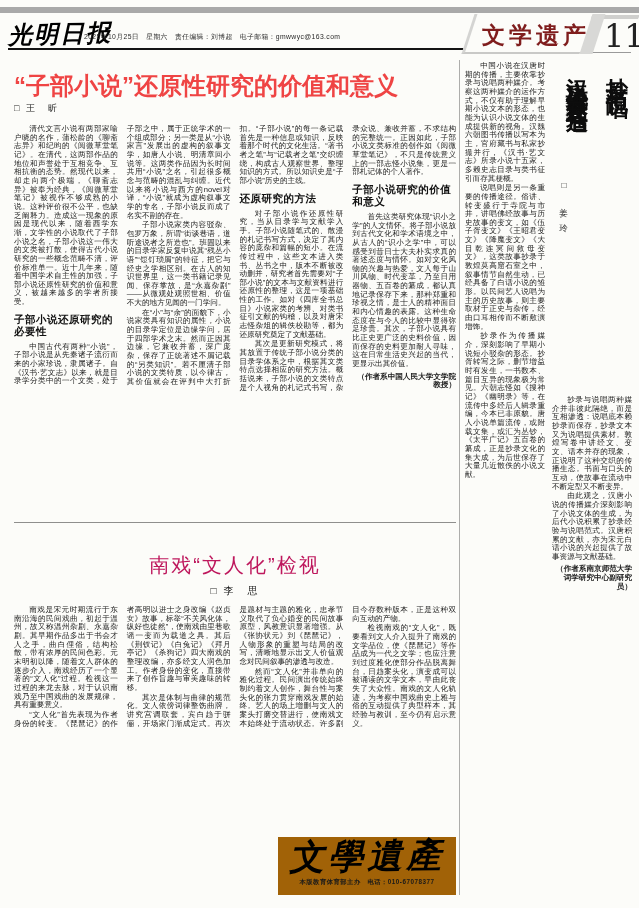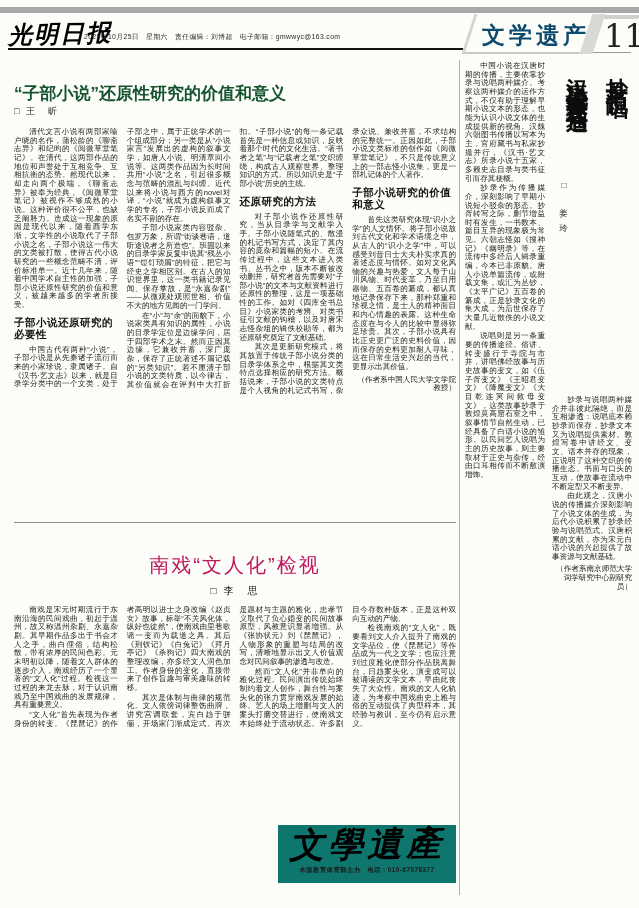--- a/index.html
+++ b/index.html
@@ -20,34 +20,34 @@
   .dateline { position:absolute; left:84px; top:32px; font-size:6.8px; color:#2a2a2a; letter-spacing:0.4px; }
   .rule-main { position:absolute; left:8px; top:48px; width:462px; height:2.4px; background:#141414; }
   .rule-main-thin { position:absolute; left:470px; top:52px; width:161px; height:1px; background:#9a9a9a; }
   .section-box {
     position:absolute; left:468px; top:14px; width:118px; height:40px;
     background:#fcfcf9; transform:skewX(-18deg);
     border-left:3px solid #d4d4d2; border-bottom:2px solid #c9c9c7;
   }
   .section-title {
     position:absolute; left:482px; top:20px; font-family:"DejaVu Serif", serif;
-    font-weight:bold; font-size:23px; letter-spacing:4px; color:#0c4a6e;
+    font-weight:bold; font-size:23px; letter-spacing:4px; color:#7f1d1d;
   }
   .pn-divider { position:absolute; left:586px; top:14px; width:13px; height:40px; background:#d8d8d6; transform:skewX(-18deg); }
   .page-number { position:absolute; left:604px; top:17px; font-size:32px; color:#222; font-family:"DejaVu Serif", serif; }
   
   .para { text-indent:2em; text-align:justify; margin:0 0 1px 0; }
   .subhead { font-size:10.5px; font-weight:bold; color:#111; margin:7px 0 5px 0; text-align:left; letter-spacing:0.5px; }
-  .bio { font-weight:normal; text-align:right; margin-top:4px; }
+  .bio { font-weight:bold; text-align:right; margin-top:4px; }
   .bodytext { font-size:7.6px; line-height:1.14; color:#222; }
   
   #main-article { position:absolute; left:14px; top:60px; width:442px; height:460px; }
   .main-headline {
-    font-size:17px; font-weight:bold; color:#14532d; letter-spacing:0px;
-    font-family:"Liberation Sans", sans-serif; white-space:nowrap; margin-top:22px;
+    font-size:24px; font-weight:bold; color:#ef4444; letter-spacing:0px;
+    font-family:"Liberation Sans", sans-serif; white-space:nowrap; margin-top:10px;
   }
   .byline { font-size:9px; color:#222; margin-top:0; letter-spacing:2px; }
   .main-body { margin-top:10px; height:386px; overflow:hidden; column-count:4; column-gap:9px; }
   
   .vrule { position:absolute; left:459px; top:60px; width:1px; height:835px; background:#adadab; }
   
   #side-article { position:absolute; left:465px; top:60px; width:167px; height:835px; }
   .side-colA { position:absolute; left:0; top:2px; width:80px; height:831px; overflow:hidden; }
   .side-colB { position:absolute; left:87px; top:336px; width:80px; height:497px; overflow:hidden; }
   .side-title {
@@ -61,22 +61,22 @@
     font-size:8.5px; letter-spacing:4px; color:#222;
   }
   
   .hrule-bottom { position:absolute; left:14px; top:522px; width:442px; height:1px; background:#8f8f8d; }
   #bottom-article { position:absolute; left:14px; top:528px; width:442px; height:367px; }
   .bottom-headline { text-align:center; font-size:20px; font-weight:normal; color:#be185d; margin-top:24px; letter-spacing:2px; }
   .bottom-byline { text-align:center; font-size:10px; margin-top:5px; letter-spacing:2px; }
   .bottom-body { margin-top:8px; height:312px; overflow:hidden; column-count:4; column-gap:9px; }
   
   .stamp {
-    position:absolute; right:0px; bottom:12px; width:178px; height:58px;
-    background:#0f766e; text-align:center;
+    position:absolute; right:0px; bottom:0; width:178px; height:58px;
+    background:#a16207; text-align:center;
   }
   .stamp-calligraphy {
     font-family:"DejaVu Serif", serif; font-weight:bold; font-style:italic;
     font-size:35px; color:#000; letter-spacing:4px; line-height:1.1;
     transform:rotate(-1deg);
   }
   .stamp-note { font-size:6.3px; font-weight:bold; color:#1a1a1a; margin-top:2px; letter-spacing:0.5px; }
 </style>
 </head>
 <body>
@@ -115,22 +115,22 @@
   <div class="vrule"></div>
 
   <div id="side-article">
     <div class="side-title">
       <div class="t1">抄录与说唱：</div>
       <div class="t2">汉唐小说传播媒介及其启迪</div>
     </div>
     <div class="side-byline">□ 姜　玲</div>
     <div class="side-colA bodytext">
         <p class="para">中国小说在汉唐时期的传播，主要依靠抄录与说唱两种媒介。考察这两种媒介的运作方式，不仅有助于理解早期小说文本的形态，也能为认识小说文体的生成提供新的视角。汉魏六朝图书传播以写本为主，官府藏书与私家抄撮并行，《汉书·艺文志》所录小说十五家，多赖史志目录与类书征引而存其梗概。</p>
+        <p class="para">说唱则是另一条重要的传播途径。俗讲、转变盛行于寺院与市井，讲唱佛经故事与历史故事的变文，如《伍子胥变文》《王昭君变文》《降魔变文》《大目乾连冥间救母变文》，这类故事抄录于敦煌莫高窟石室之中，叙事情节自然生动，已经具备了白话小说的雏形。以民间艺人说唱为主的历史故事，则主要取材于正史与杂传，经由口耳相传而不断敷演增饰。</p>
         <p class="para">抄录作为传播媒介，深刻影响了早期小说短小驳杂的形态。抄胥转写之际，删节增益时有发生，一书数本、篇目互异的现象极为常见。六朝志怪如《搜神记》《幽明录》等，在流传中多经后人辑录重编，今本已非原貌。唐人小说单篇流传，或附载文集，或汇为丛钞，《太平广记》五百卷的纂成，正是抄录文化的集大成，为后世保存了大量几近散佚的小说文献。</p>
-        <p class="para">说唱则是另一条重要的传播途径。俗讲、转变盛行于寺院与市井，讲唱佛经故事与历史故事的变文，如《伍子胥变文》《王昭君变文》《降魔变文》《大目乾连冥间救母变文》，这类故事抄录于敦煌莫高窟石室之中，叙事情节自然生动，已经具备了白话小说的雏形。以民间艺人说唱为主的历史故事，则主要取材于正史与杂传，经由口耳相传而不断敷演增饰。</p>
       </div>
     <div class="side-colB bodytext">
       <div>
           <p class="para">抄录与说唱两种媒介并非彼此隔绝，而是互相渗透：说唱底本赖抄录而保存，抄录文本又为说唱提供素材。敦煌写卷中讲经文、变文、话本并存的现象，正说明了这种交织的传播生态。书面与口头的互动，使故事在流动中不断定型又不断变异。</p>
           <p class="para">由此观之，汉唐小说的传播媒介深刻影响了小说文体的生成，为后代小说积累了抄录经验与说唱范式。汉唐积累的文献，亦为宋元白话小说的兴起提供了故事资源与文献基础。</p>
         </div>
       <p class="bio">（作者系南京师范大学词学研究中心副研究员）</p>
     </div>
   </div>
 

